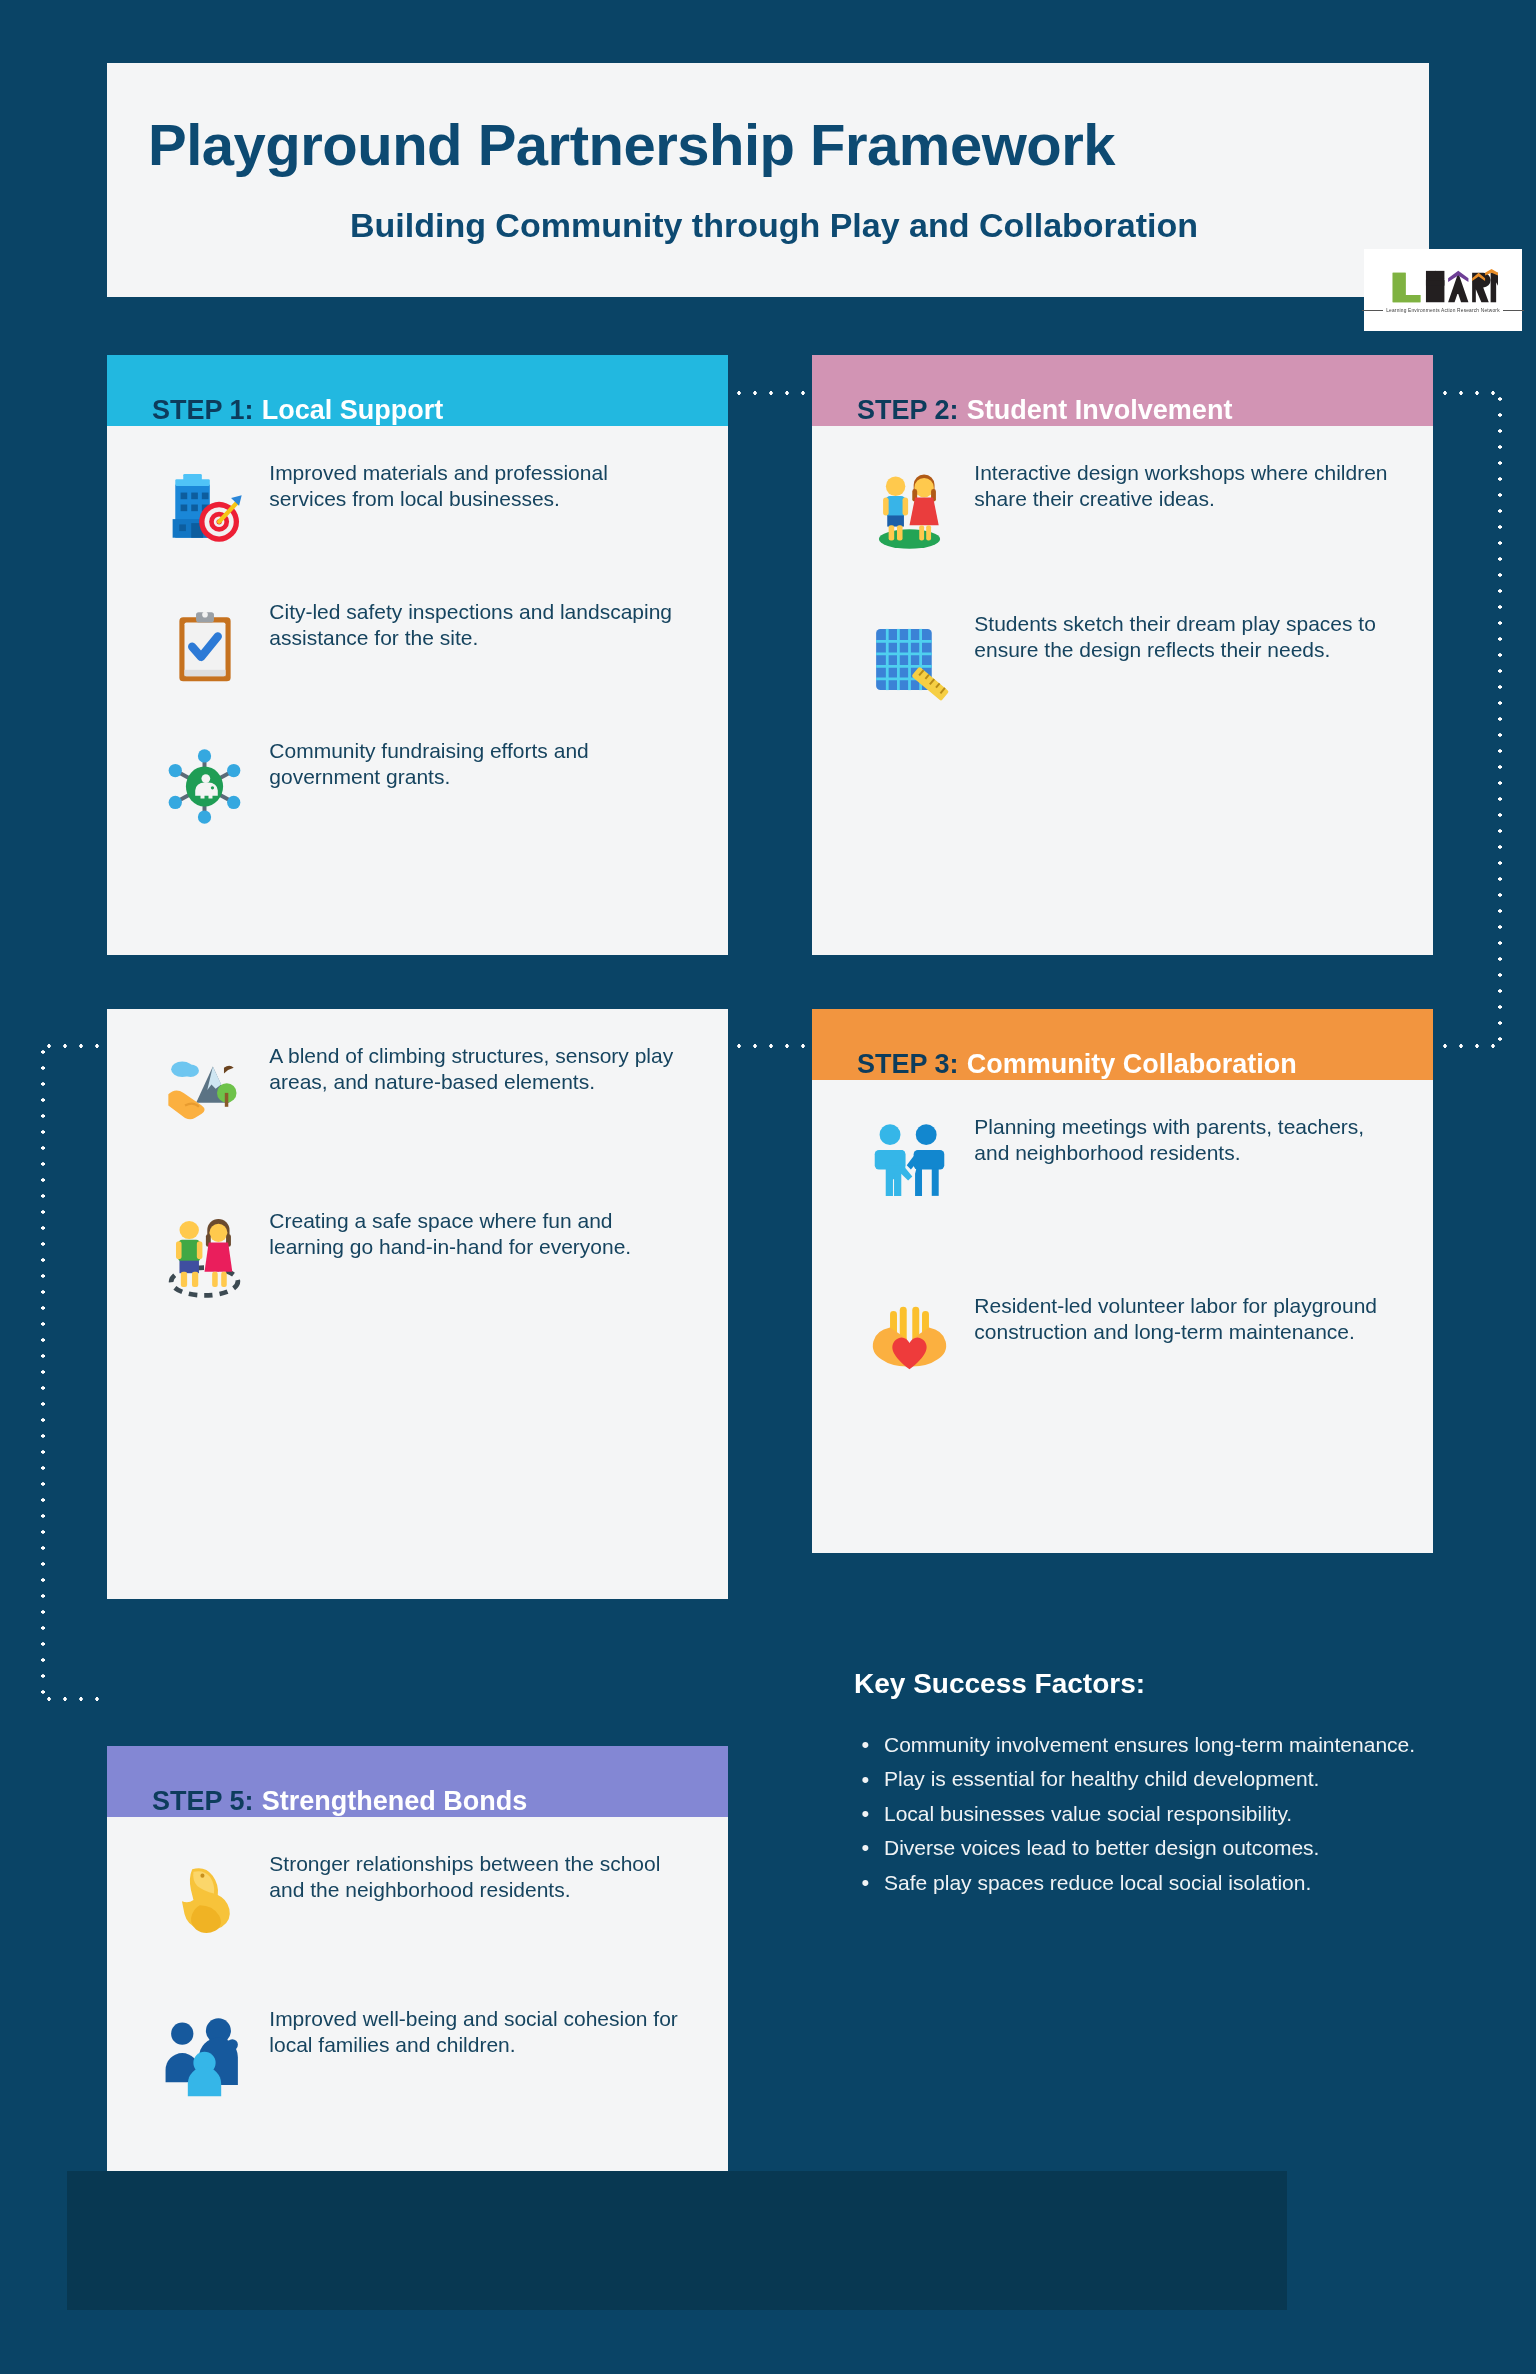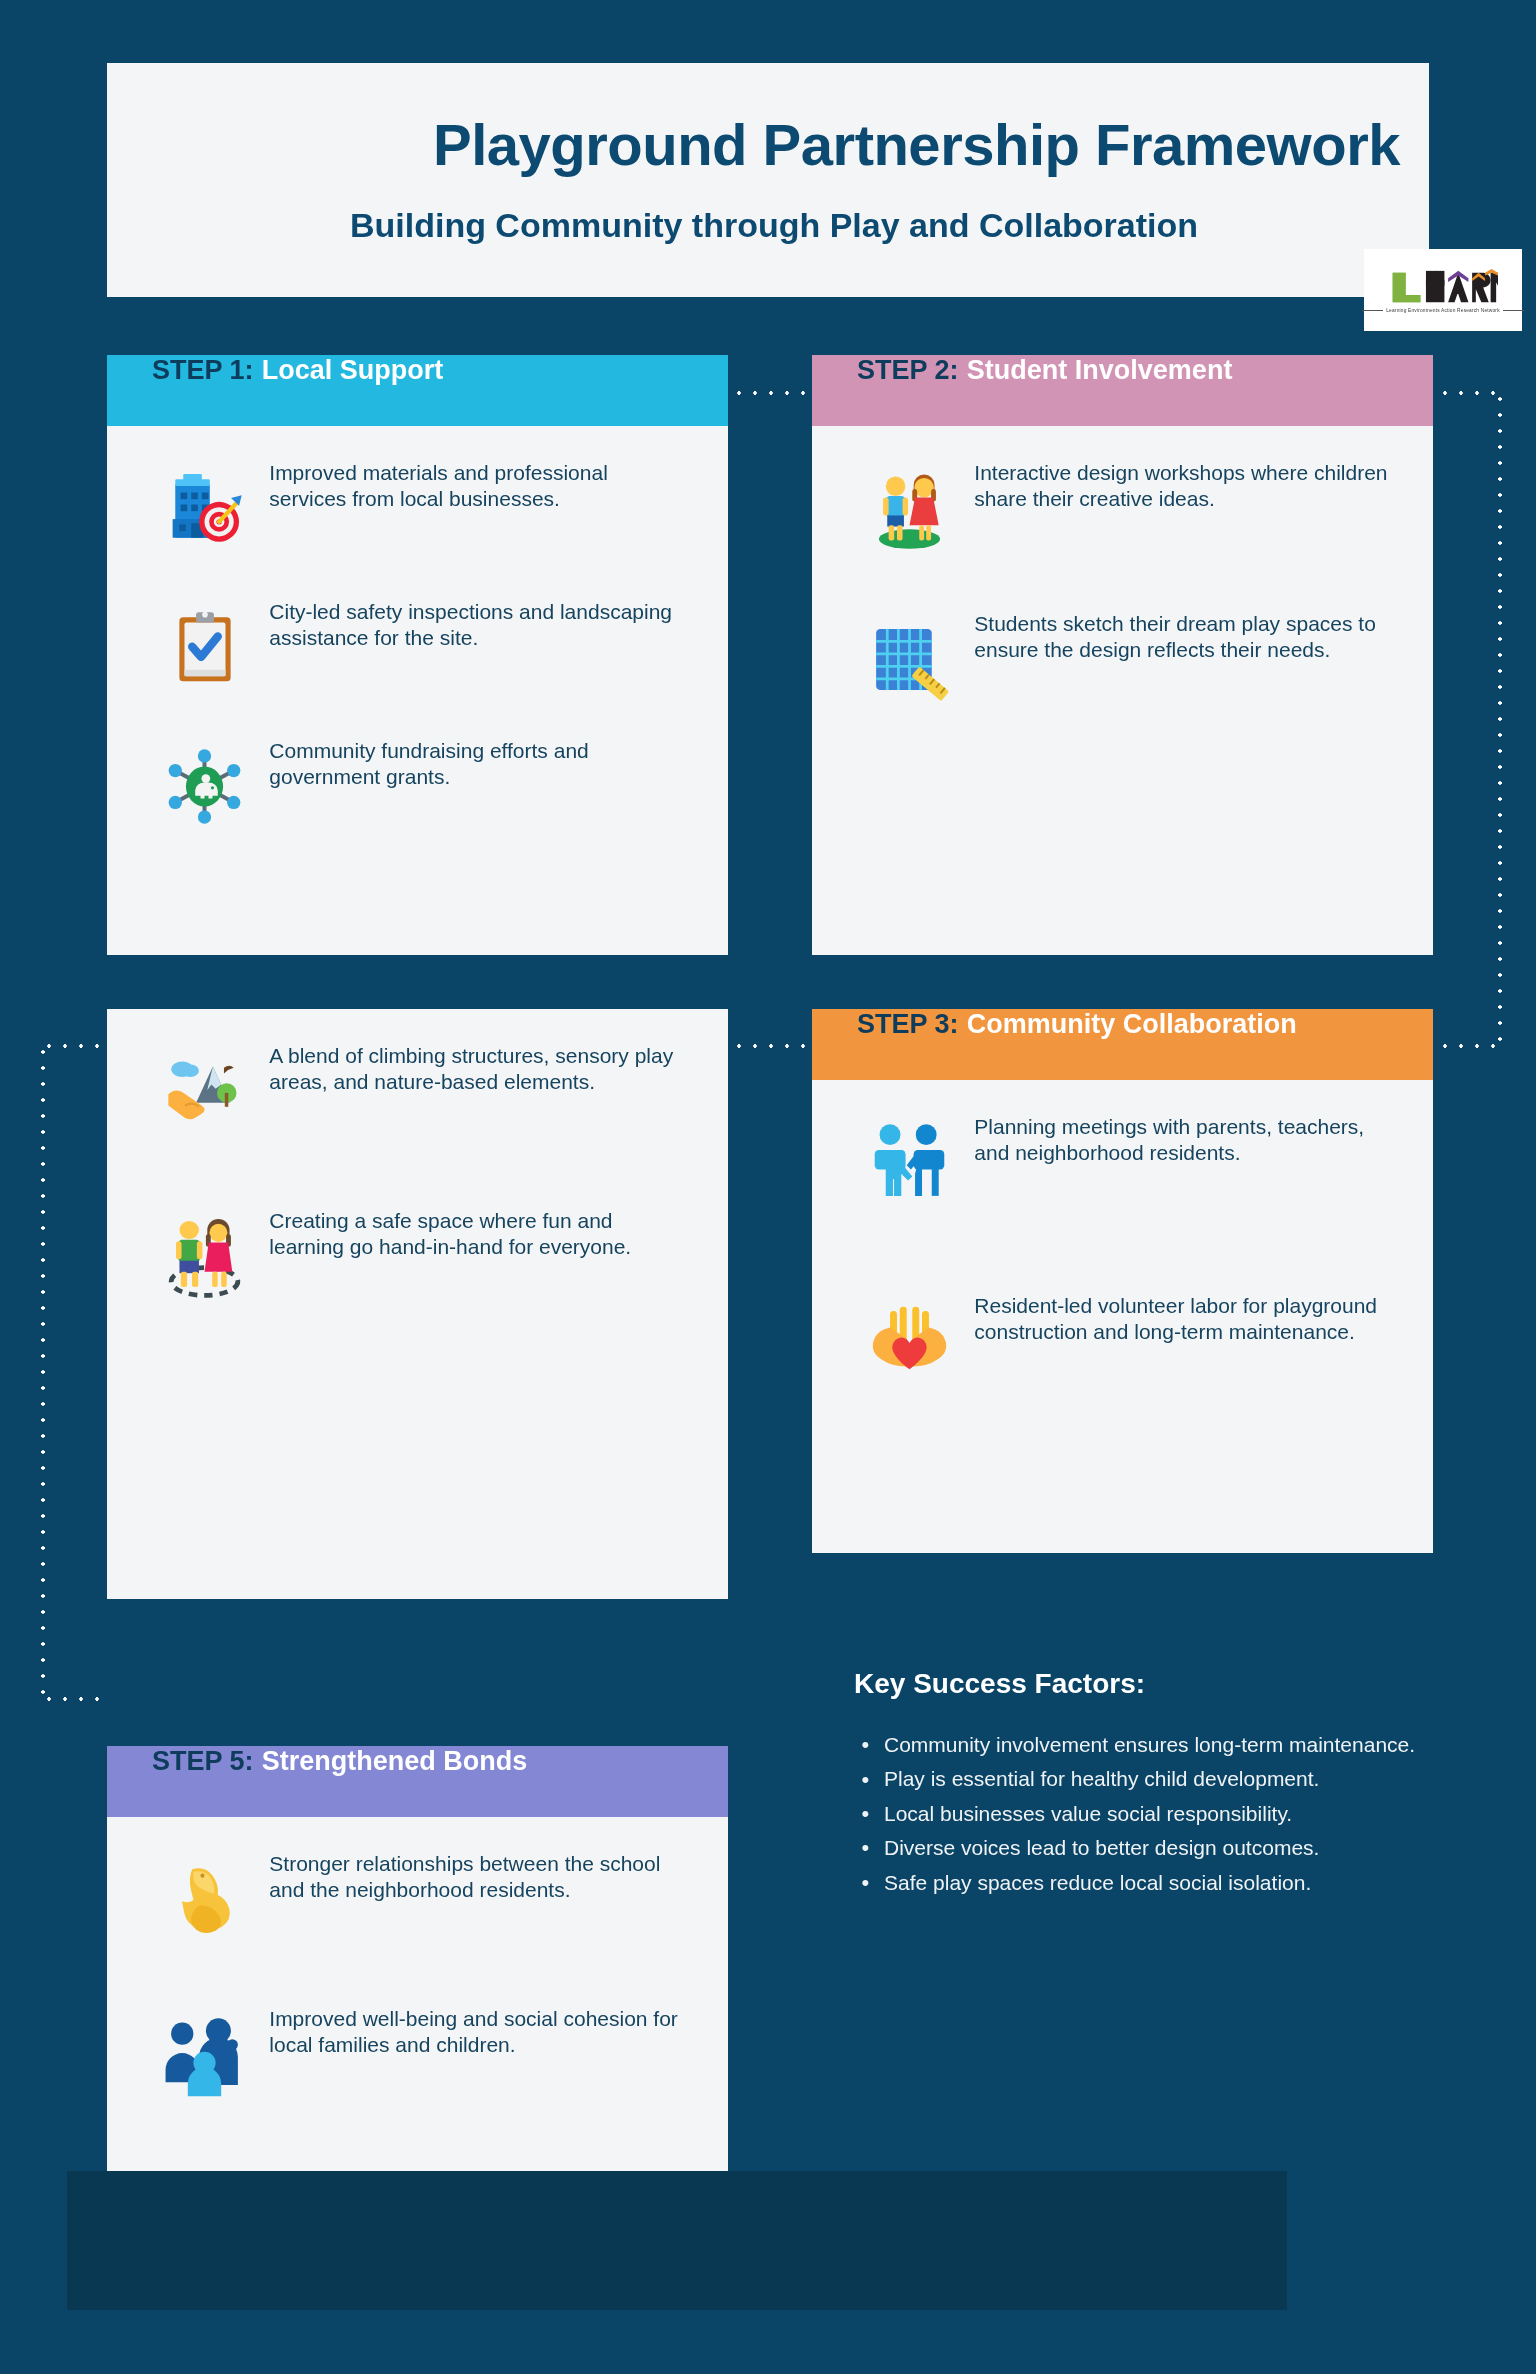--- a/index.html
+++ b/index.html
@@ -12,21 +12,21 @@
   .poster { position:absolute; inset:0; background:#0a4466; }
 
   
   .header-band{
     position:absolute; left:107px; top:63px; width:1322px; height:234px;
     background:#f4f5f6;
   }
   .title{
     position:absolute; left:148px; top:111px; width:1252px;
     font-size:58px; font-weight:bold; color:#0d4a72;
-    letter-spacing:-0.5px; text-align:right;
+    letter-spacing:-0.5px; text-align:left;
   }
   .subtitle{
     position:absolute; left:148px; top:206px; width:1252px;
     font-size:34px; font-weight:bold; color:#0d4a72; text-align:center;
   }
   .logo-box{
     position:absolute; left:1364px; top:249px; width:158px; height:82px;
     background:#ffffff; display:flex; flex-direction:column;
     align-items:center; justify-content:center; gap:2.8px;
   }
@@ -34,21 +34,21 @@
   .logo-word svg{ display:block; }
   .logo-tag{
     font-size:4.8px; color:#3a3a3a; letter-spacing:0.2px; white-space:nowrap;
     display:flex; align-items:center; gap:3.7px;
   }
   .logo-tag .rule{ display:inline-block; width:20.4px; height:0.9px; background:#555; }
 
   
   .card{ position:absolute; background:#f4f5f6; }
   .card-head{
-    height:71px; display:flex; align-items:flex-start; padding-left:45px;
+    height:71px; display:flex; align-items:flex-end; padding-left:45px;
     font-size:27px; font-weight:bold; color:#ffffff; white-space:nowrap;
   }
   .card-head .step{ color:#0d3c5c; margin-right:8.3px; }
   .card-body{ padding:28px 42px 18.6px 42px; }
 
   .row{ display:flex; align-items:flex-start; }
   .row .ico{
     width:111px; min-width:111px; height:109px;
     display:flex; align-items:center; justify-content:center;
   }

